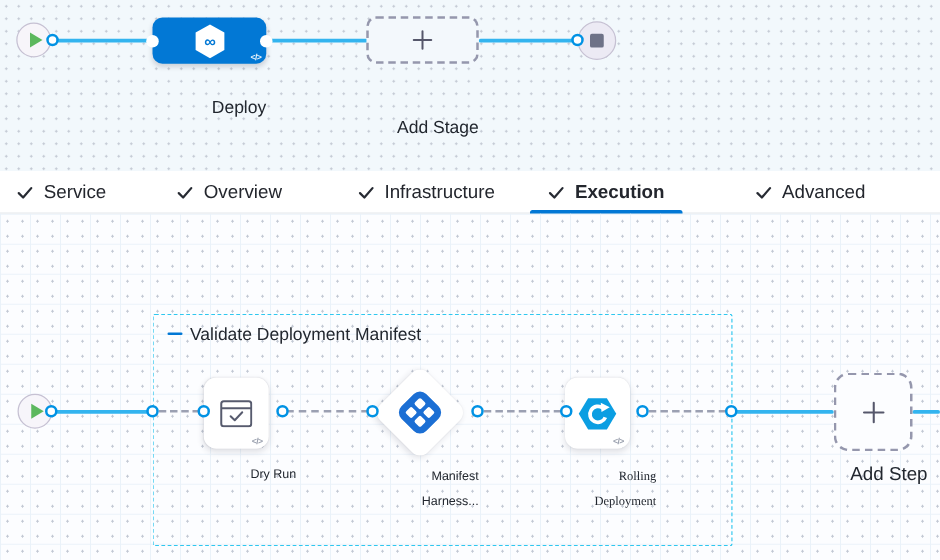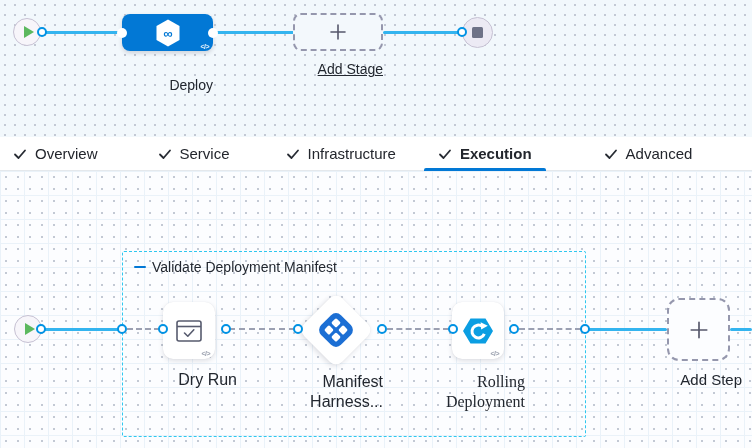--- a/index.html
+++ b/index.html
@@ -56,21 +56,21 @@
   .dashed-add {
     position:absolute; border:2px dashed #9597ad; background:#f3f8fc;
     display:flex; align-items:center; justify-content:center; z-index:4;
   }
   #add-stage { left:293px; top:13px; width:90px; height:38px; border-radius:8px; }
   #add-step  { left:667px; top:127px; width:63px; height:63px; border-radius:12px; background:#fcfdff; }
 
   .node-label {
     position:absolute; text-align:right; font-size:14px; color:#22272f; line-height:19px;
   }
-  .step-label { font-size:16px; line-height:20px; }
+  .step-label { font-size:10px; line-height:20px; }
   .step-label span { display:block; }
 
   .step-card {
     position:absolute; width:52px; height:57px; background:#fff; border-radius:10px; z-index:4;
     box-shadow:0 2px 5px rgba(40,41,61,.14), 0 0 1px rgba(40,41,61,.1);
     display:flex; align-items:center; justify-content:center;
   }
   .diamond {
     position:absolute; left:309px; top:132px; width:54px; height:54px; background:#fff;
     border-radius:9px; transform:rotate(45deg); z-index:4;
@@ -136,40 +136,40 @@
       </svg>
       <span class="code-badge on-blue">&lt;/&gt;</span>
     </div>
     <div class="node-label" style="left:122px; top:76px; width:91px;">Deploy</div>
 
     <div class="dashed-add" id="add-stage">
       <svg width="18" height="18" viewBox="0 0 18 18">
         <path d="M9 2 V16 M2 9 H16" stroke="#55576b" stroke-width="1.6" stroke-linecap="round"></path>
       </svg>
     </div>
-    <div class="node-label" style="left:293px; top:60px; width:90px;text-decoration:underline;">Add Stage</div>
+    <div class="node-label" style="left:293px; top:92px; width:90px;">Add Stage</div>
 
     <div class="ring" style="left:457px; top:27px;"></div>
     <div class="round-node" style="left:462px; top:17px; width:31px; height:31px; background:#eceaf4;">
       <div class="stop-sq"></div>
     </div>
   </div>
 
   <div class="tabbar">
+    <div class="tab t1">
+      <svg width="14" height="14" viewBox="0 0 14 14">
+        <path d="M2 7.5 L5.5 11 L12 3.5" stroke="#272b33" stroke-width="1.8" fill="none" stroke-linecap="round" stroke-linejoin="round"></path>
+      </svg>
+      <span>Service</span>
+    </div>
     <div class="tab t0">
       <svg width="14" height="14" viewBox="0 0 14 14">
         <path d="M2 7.5 L5.5 11 L12 3.5" stroke="#272b33" stroke-width="1.8" fill="none" stroke-linecap="round" stroke-linejoin="round"></path>
       </svg>
       <span>Overview</span>
-    </div>
-    <div class="tab t1">
-      <svg width="14" height="14" viewBox="0 0 14 14">
-        <path d="M2 7.5 L5.5 11 L12 3.5" stroke="#272b33" stroke-width="1.8" fill="none" stroke-linecap="round" stroke-linejoin="round"></path>
-      </svg>
-      <span>Service</span>
     </div>
     <div class="tab t2">
       <svg width="14" height="14" viewBox="0 0 14 14">
         <path d="M2 7.5 L5.5 11 L12 3.5" stroke="#272b33" stroke-width="1.8" fill="none" stroke-linecap="round" stroke-linejoin="round"></path>
       </svg>
       <span>Infrastructure</span>
     </div>
     <div class="tab t3 active">
       <svg width="14" height="14" viewBox="0 0 14 14">
         <path d="M2 7.5 L5.5 11 L12 3.5" stroke="#272b33" stroke-width="1.8" fill="none" stroke-linecap="round" stroke-linejoin="round"></path>

